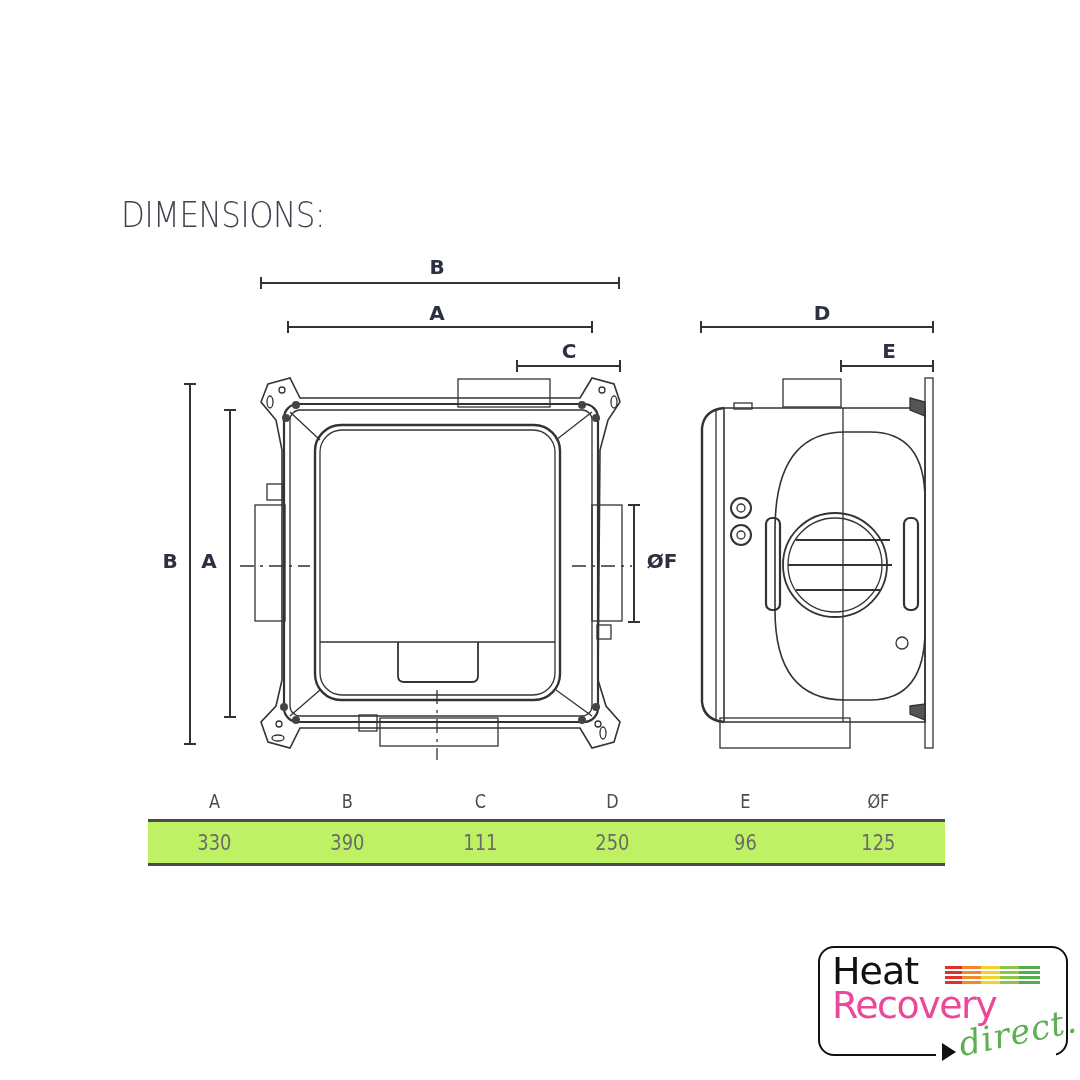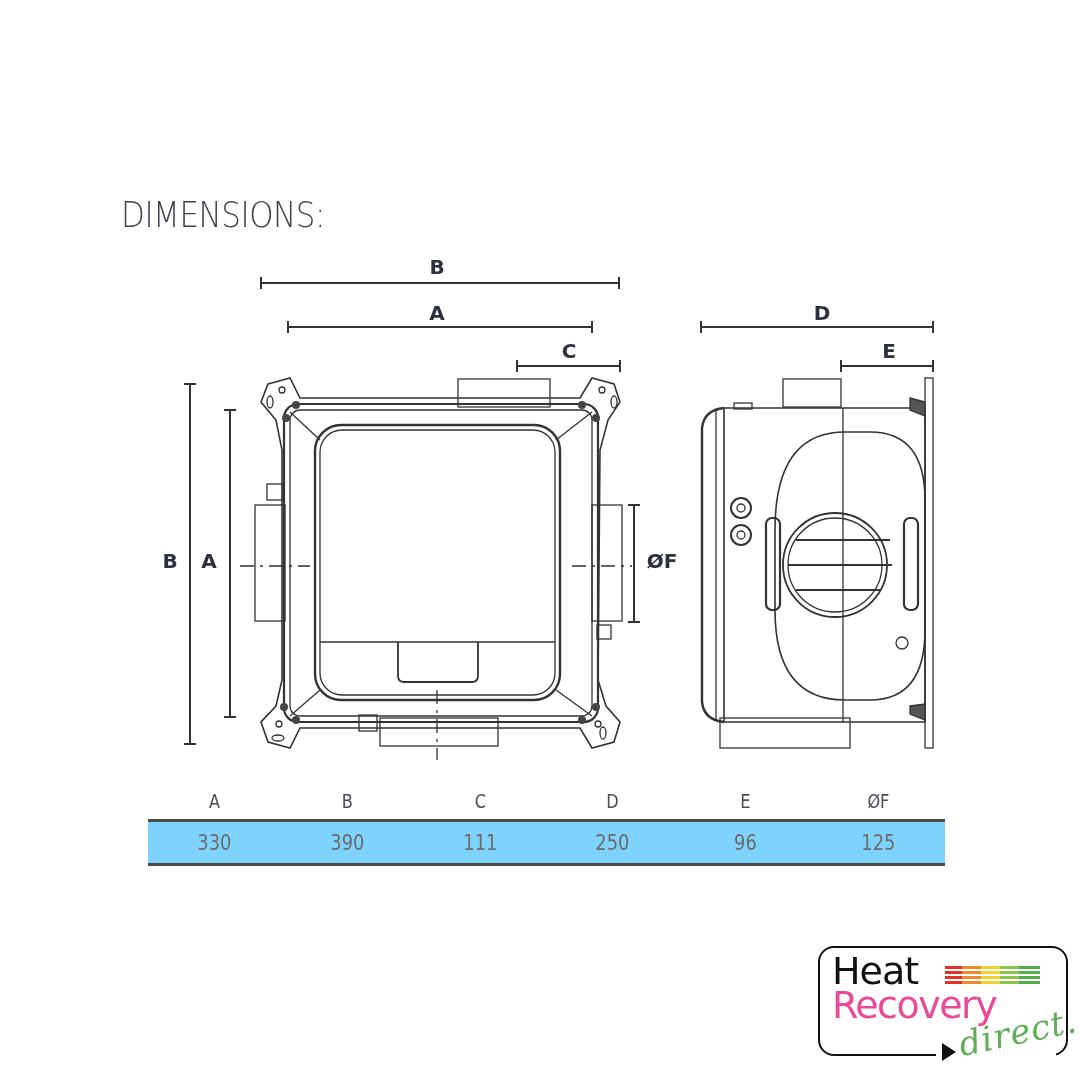--- a/index.html
+++ b/index.html
@@ -4,21 +4,21 @@
 <style>
   html, body { margin:0; padding:0; background:#fff; }
   body { width:1080px; height:1080px; position:relative; overflow:hidden; font-family:"DejaVu Sans", sans-serif; color:#3a3d45; }
   .title { position:absolute; left:121px; top:194px; font-size:36px; font-weight:300; letter-spacing:-0.5px; color:#3f4350; font-family:"DejaVu Sans", sans-serif; transform:scaleX(0.86); transform-origin:left top; }
   svg.drawing { position:absolute; left:0; top:0; }
   .dimlabel { font-family:"DejaVu Sans", sans-serif; font-size:20px; fill:#2d3040; font-weight:bold; }
   .table-wrap { position:absolute; left:148px; top:782px; width:797px; }
   .thead { display:flex; height:37px; align-items:center; }
   .thead span, .tbody span { flex:1; text-align:center; font-family:"DejaVu Sans", sans-serif; }
   .thead span { font-size:19px; color:#4a4d55; transform:scaleX(0.85); }
-  .tbody { display:flex; height:41px; align-items:center; background:#7dd3fc; border-top:3px solid #4b4b4b; border-bottom:3px solid #4b4b4b; }
+  .tbody { display:flex; height:41px; align-items:center; background:#bef264; border-top:3px solid #4b4b4b; border-bottom:3px solid #4b4b4b; }
   .tbody span { font-size:21px; color:#6b6b6b; transform:scaleX(0.85); }
   .logo { position:absolute; left:818px; top:946px; width:274px; height:112px; }
   .logo .frame { position:absolute; left:0; top:0; width:246px; height:106px; border:2.5px solid #111; border-radius:16px; }
   .logo .heat { position:absolute; left:14px; top:6px; font-size:38px; font-family:"DejaVu Sans", sans-serif; color:#111; letter-spacing:-1px; line-height:38px; }
   .logo .recovery { position:absolute; left:14px; top:40px; font-size:38px; font-family:"DejaVu Sans", sans-serif; color:#ec4899; letter-spacing:-1.5px; line-height:38px; }
   .logo .direct { position:absolute; left:140px; top:66px; font-size:34px; font-family:"DejaVu Serif", serif; font-style:italic; color:#5fae55; transform:rotate(-12deg); letter-spacing:1px; }
   .bars { position:absolute; left:127px; top:20px; width:95px; height:20px; }
   .bars div { height:3px; margin-bottom:2px; background:linear-gradient(90deg,#e0312b 0%,#e0312b 18%,#ee8a2c 18%,#ee8a2c 38%,#f2d22c 38%,#f2d22c 58%,#8cc44a 58%,#8cc44a 78%,#52ae4a 78%); }
   .arrow { position:absolute; left:124px; top:97px; width:0; height:0; border-top:9px solid transparent; border-bottom:9px solid transparent; border-left:14px solid #111; }
   .logo-mask { position:absolute; left:118px; top:96px; width:120px; height:16px; background:#fff; }

